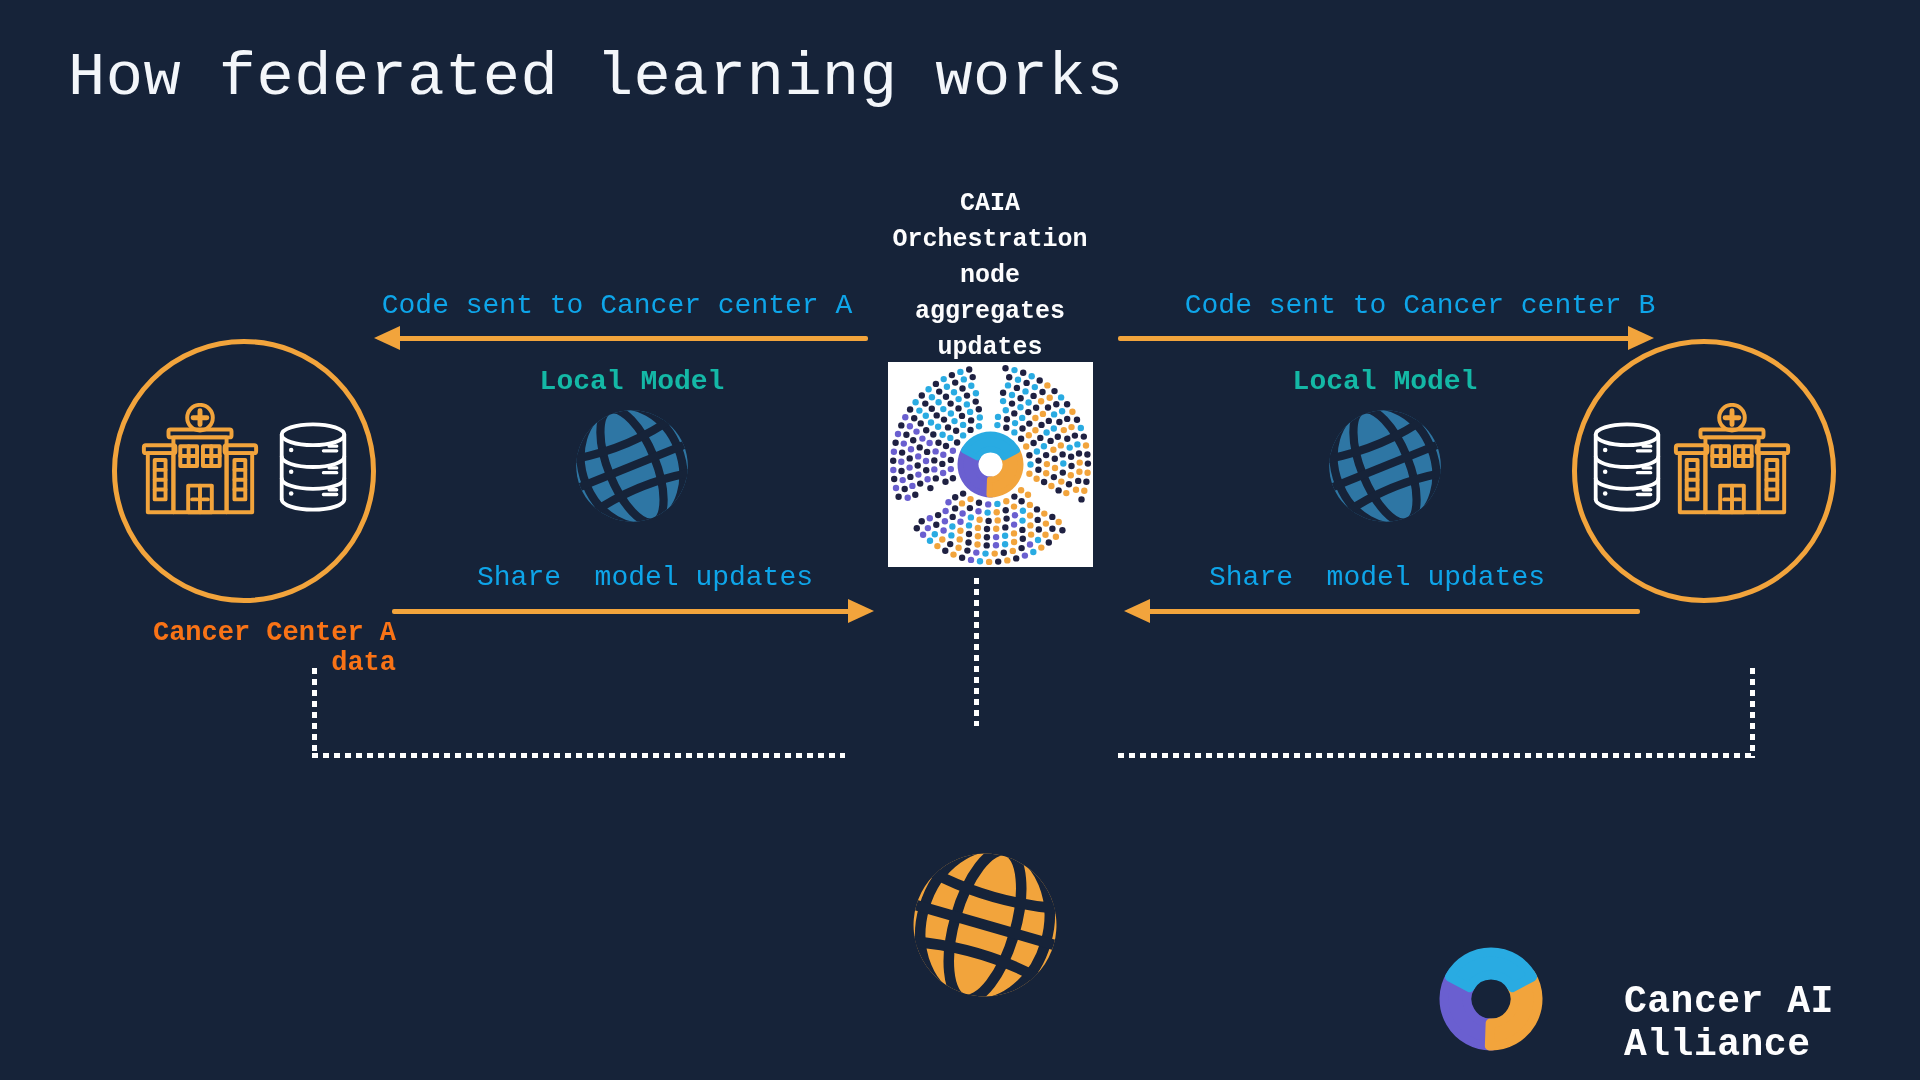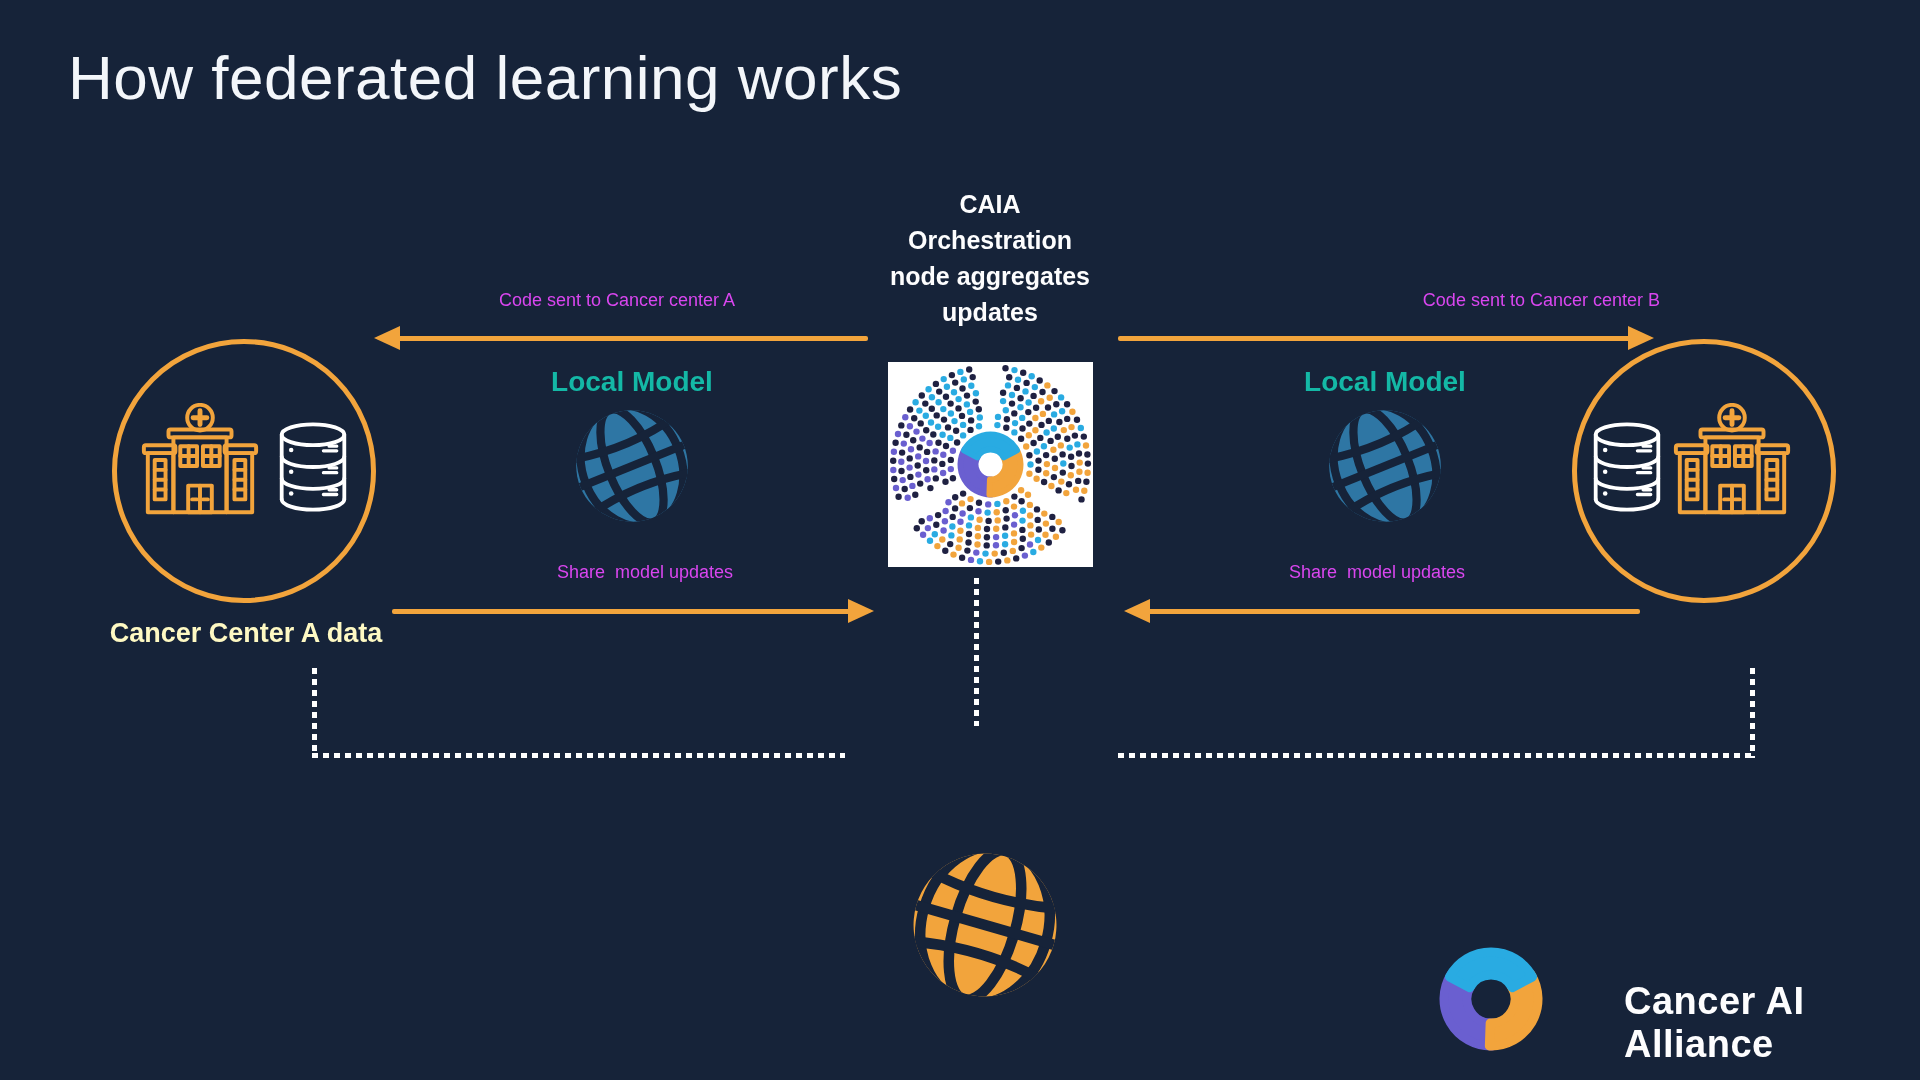--- a/index.html
+++ b/index.html
@@ -1,21 +1,21 @@
 <!DOCTYPE html>
 <html><head>
 <meta charset="utf-8">
 <style>
   html,body{margin:0;padding:0;background:#0c1526;}
   .slide{
     position:relative;width:1920px;height:1080px;overflow:hidden;
     background:#162339;color:#fff;
     font-family:"Liberation Sans", sans-serif;
   }
-  [data-bind]{white-space:pre-wrap;}
+  [data-bind]{white-space:pre-wrap;font-family:Liberation Mono, monospace;}
   .title{
     position:absolute;left:68px;top:42px;font-size:62px;font-weight:400;
     color:#F3F6FA;letter-spacing:.5px;
   }
   
   .hub-heading{
     position:absolute;left:880px;top:186px;width:220px;text-align:center;
     font-weight:700;font-size:25px;line-height:36px;color:#FDFDFE;
   }
   .hub{
@@ -43,45 +43,45 @@
   .ah-r{border-left:26px solid #F2A43C;}
   .line-code-a{left:398px;top:336px;width:470px;}
   .head-code-a{left:374px;top:326px;}
   .line-share-a{left:392px;top:609px;width:458px;}
   .head-share-a{left:848px;top:599px;}
   .line-code-b{left:1118px;top:336px;width:512px;}
   .head-code-b{left:1628px;top:326px;}
   .line-share-b{left:1148px;top:609px;width:492px;}
   .head-share-b{left:1124px;top:599px;}
   .flow-lbl{
-    position:absolute;width:480px;text-align:center;font-size:18px;color:#d946ef;
+    position:absolute;width:480px;text-align:center;font-size:28px;color:#0ea5e9;
   }
   .lbl-code-a{left:377px;top:290px;}
-  .lbl-code-b{left:1180px;top:290px;text-align:right;}
+  .lbl-code-b{left:1180px;top:290px;}
   .lbl-share-a{left:405px;top:562px;}
   .lbl-share-b{left:1137px;top:562px;}
   .local-model{
     position:absolute;width:300px;text-align:center;font-weight:700;font-size:28px;color:#14b8a6;
   }
   .lm-a{left:482px;top:366px;}
   .lm-b{left:1235px;top:366px;}
   
   .site-circle{
     position:absolute;width:264px;height:264px;border:5px solid #F2A43C;border-radius:50%;
     box-sizing:border-box;
   }
   .circle-a{left:112px;top:339px;}
   .circle-b{left:1572px;top:339px;}
   .site-icon{position:absolute;}
   .hosp-a{left:136px;top:402px;width:128px;height:118px;}
   .db-a{left:276px;top:420px;width:74px;height:94px;}
   .db-b{left:1590px;top:420px;width:74px;height:94px;}
   .hosp-b{left:1668px;top:402px;width:128px;height:118px;}
   .site-lbl{
-    position:absolute;width:300px;text-align:center;font-weight:700;font-size:27px;color:#fef9c3;
+    position:absolute;width:300px;text-align:right;font-weight:700;font-size:27px;color:#f97316;
   }
   .site-lbl-a{left:96px;top:618px;}
   .site-lbl-b{left:1560px;top:618px;}
   
   .hdots{position:absolute;height:5px;background:repeating-linear-gradient(90deg,#fff 0 6px,transparent 6px 11px);}
   .vdots{position:absolute;width:5px;background:repeating-linear-gradient(180deg,#fff 0 6px,transparent 6px 11px);}
   .vdots-a{left:312px;top:668px;height:90px;}
   .hdots-a{left:312px;top:753px;width:533px;}
   .hdots-b{left:1118px;top:753px;width:636px;}
   .vdots-b{left:1750px;top:668px;height:90px;}

